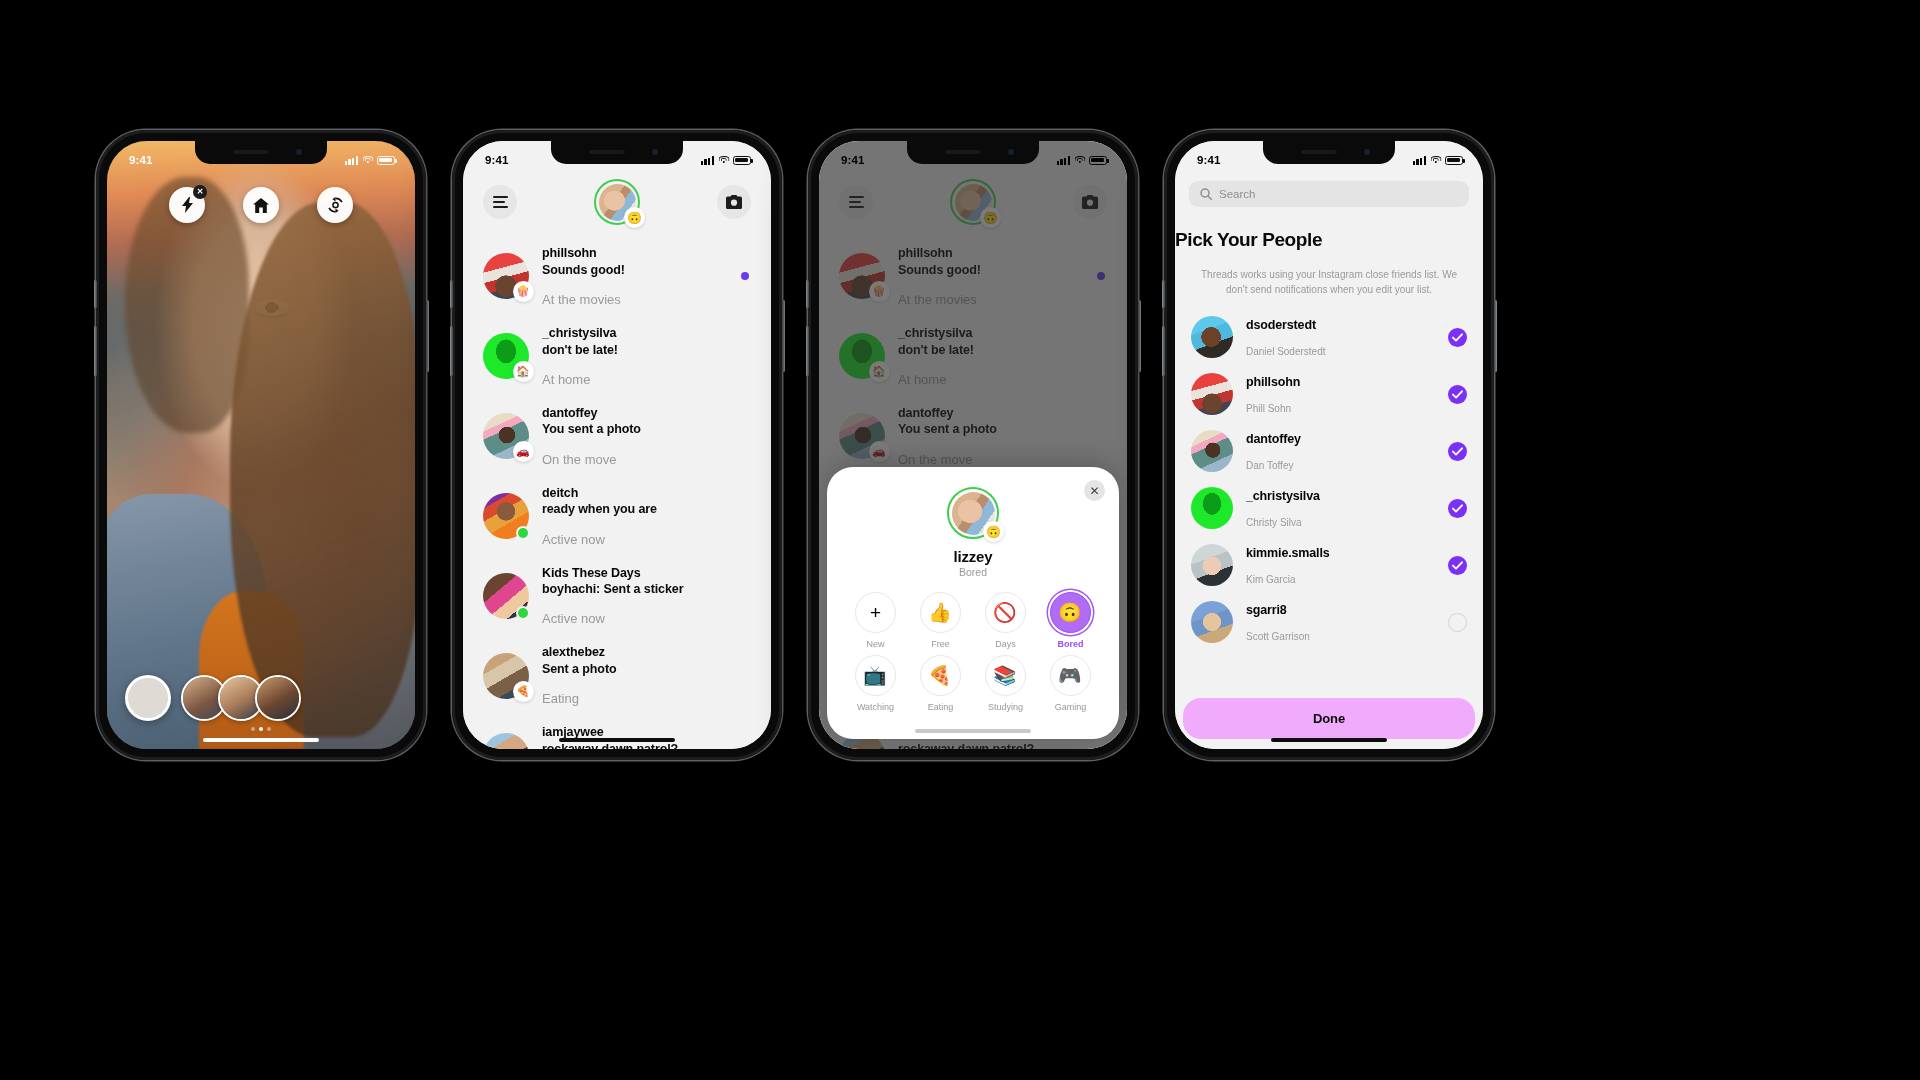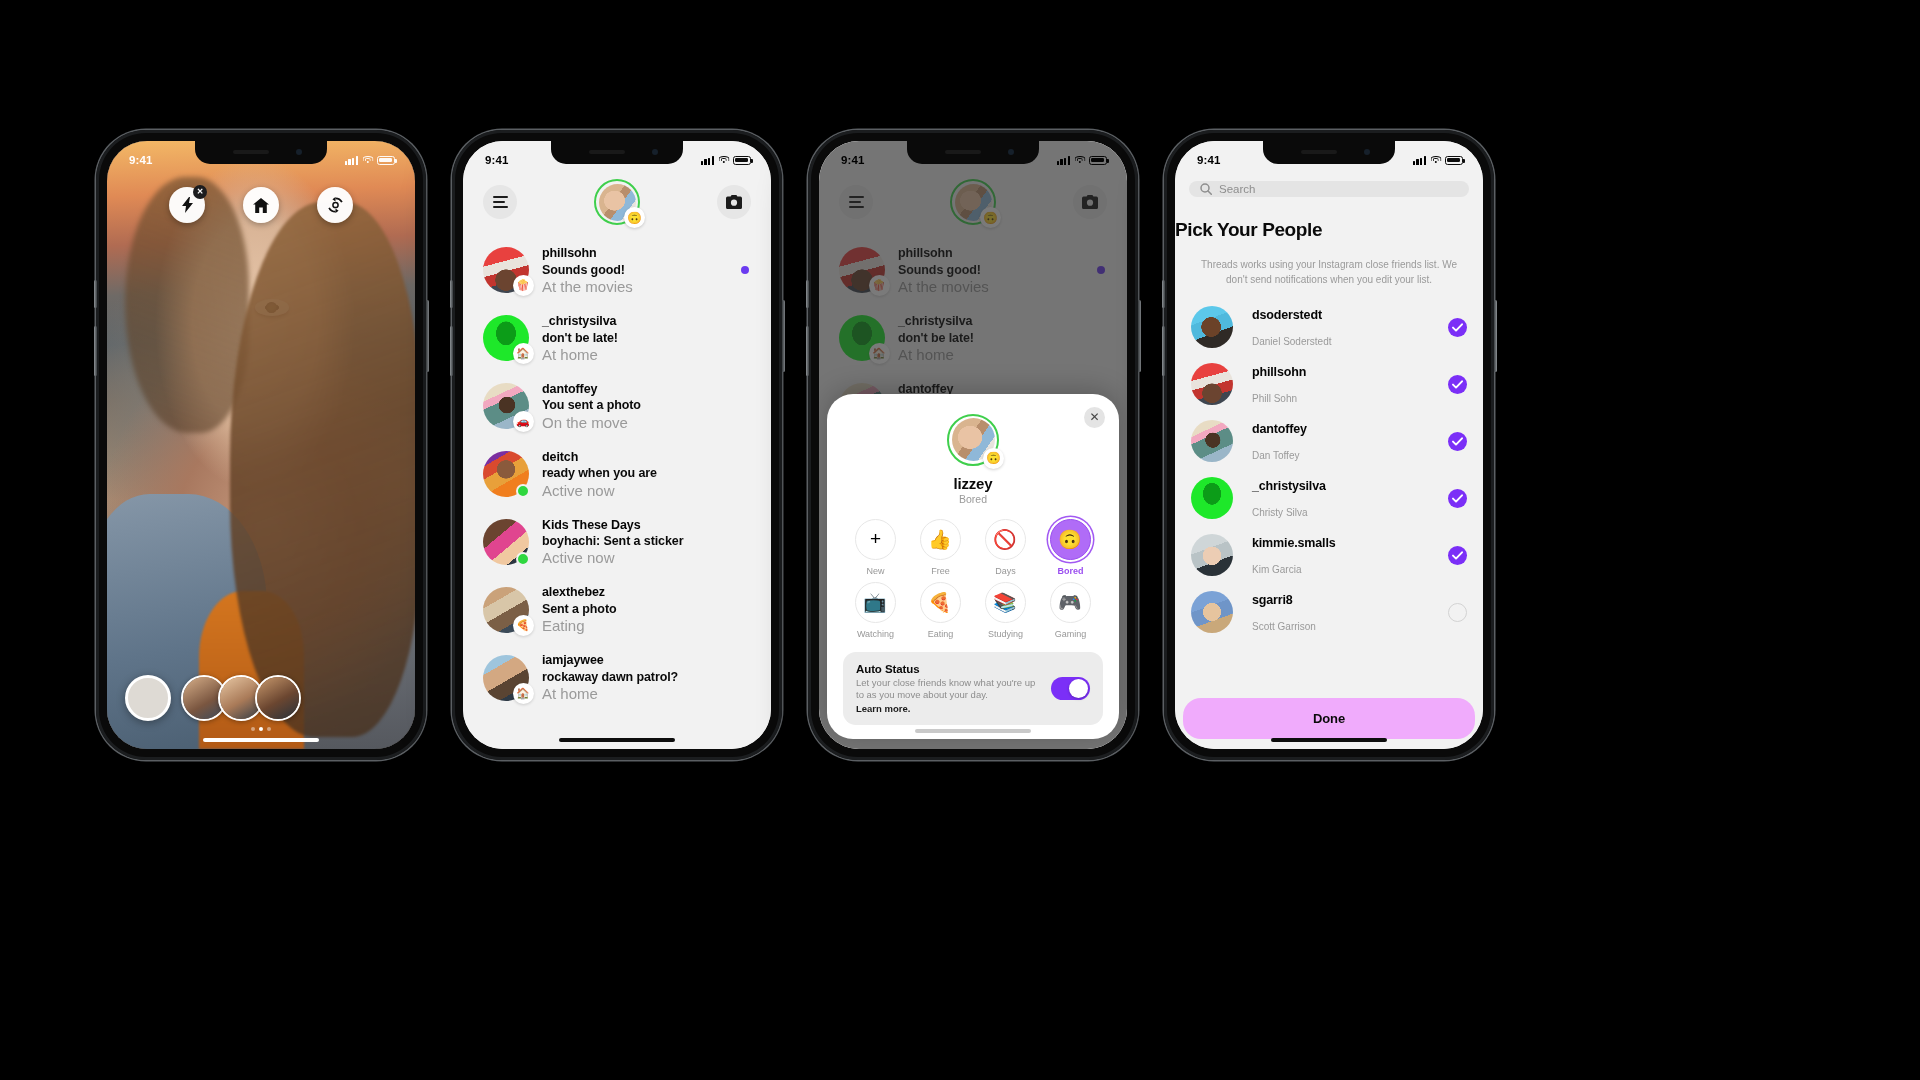--- a/index.html
+++ b/index.html
@@ -188,21 +188,21 @@
     font-size:11px; box-shadow:0 1px 3px rgba(0,0,0,.16);
   }
   .th-dot {
     position:absolute; right:-1px; bottom:-1px; width:14px; height:14px; border-radius:50%;
     background:#2fd73f; border:2.5px solid #f2f2f2;
   }
   .th-text { flex:1 1 auto; min-width:0; }
   .th-name { font-size:12.5px; font-weight:bold; color:#050505; letter-spacing:-.1px; line-height:1.25; }
   .th-msg  { font-size:12.5px; font-weight:bold; color:#0a0a0a; letter-spacing:-.1px; line-height:1.3;
              white-space:nowrap; overflow:hidden; text-overflow:ellipsis; }
-  .th-sub  { font-size:15px; color:#9a9a9a; margin-top:0; }
+  .th-sub  { font-size:13px; color:#9a9a9a; margin-top:14px; }
   .unread { width:8px; height:8px; border-radius:50%; background:#6b3bf0; flex:0 0 auto; margin-right:2px; }
 
   
   .dim { position:absolute; inset:0; background:rgba(40,40,40,.62); z-index:20; }
   .modal {
     position:absolute; left:8px; right:8px; bottom:10px; z-index:30;
     background:#fff; border-radius:26px; padding:20px 16px 14px;
     box-shadow:0 -4px 26px rgba(0,0,0,.22);
   }
   .modal-close {
@@ -232,31 +232,31 @@
   .auto-learn { font-size:9.5px; font-weight:bold; color:#1b1b1b; margin-top:1px; }
   .toggle {
     width:39px; height:23px; border-radius:13px; background:#7b2ff7; position:relative; flex:0 0 auto;
   }
   .toggle i { position:absolute; right:2px; top:2px; width:19px; height:19px; border-radius:50%; background:#fff; box-shadow:0 1px 3px rgba(0,0,0,.25); }
   .modal-homebar { position:absolute; bottom:6px; left:50%; transform:translateX(-50%); width:116px; height:4.5px; border-radius:3px; background:#c9c9c9; }
 
   
   .people-screen { position:absolute; inset:0; background:#f2f2f2; display:flex; flex-direction:column; }
   .search-bar {
-    margin:40px 14px 0; height:16px; border-radius:9px; background:#e4e4e4;
+    margin:40px 14px 0; height:26px; border-radius:9px; background:#e4e4e4;
     display:flex; align-items:center; gap:7px; padding:0 11px;
   }
   .search-ph { font-size:11.5px; color:#8e8e8e; }
   .people-title { font-size:19px; font-weight:bold; color:#0a0a0a; margin-top:22px; letter-spacing:-.4px; }
   .people-sub {
     text-align:center; font-size:10px; color:#9a9a9a; line-height:1.5;
     margin:16px 24px 0;
   }
   .people-list { flex:1 1 auto; overflow:hidden; padding:12px 16px 0; }
-  .person { display:flex; align-items:center; gap:19px; padding:7px 0 8px; }
+  .person { display:flex; align-items:center; gap:13px; padding:7px 0 8px; }
   .p-pic { width:42px; height:42px; border-radius:50%; overflow:hidden; flex:0 0 auto; }
   .p-txt { flex:1 1 auto; min-width:0; }
   .p-user { font-size:12.5px; font-weight:bold; color:#050505; letter-spacing:-.15px; }
   .p-real { font-size:10px; color:#9a9a9a; margin-top:14px; }
   .p-check {
     width:19px; height:19px; border-radius:50%; flex:0 0 auto;
     display:flex; align-items:center; justify-content:center;
   }
   .p-check.on  { background:#7b2ff7; color:#fff; }
   .p-check.off { border:1.4px solid #d3d3d3; background:transparent; }
@@ -685,30 +685,20 @@
             </div>
             <div class="st-cell">
               <div class="st-circle">📚</div>
               <div class="st-label">Studying</div>
             </div>
             <div class="st-cell">
               <div class="st-circle">🎮</div>
               <div class="st-label">Gaming</div>
             </div>
           </div>
-        <div class="auto-card">
-          <div style="flex:1 1 auto;">
-            <div class="auto-title">Auto Status</div>
-            <div class="auto-desc">Let your close friends know what you're up to as you move about your day.</div>
-            <div class="auto-learn">Learn more.</div>
-          </div>
-          <div class="toggle">
-              <i></i>
-            </div>
-        </div>
         <div class="modal-homebar"></div>
       </div>
 
       <div class="notch">
         <span class="spk"></span>
         <span class="cam"></span>
       </div>
       <div class="statusbar light">
         <span>9:41</span>
         <span class="sb-right">

